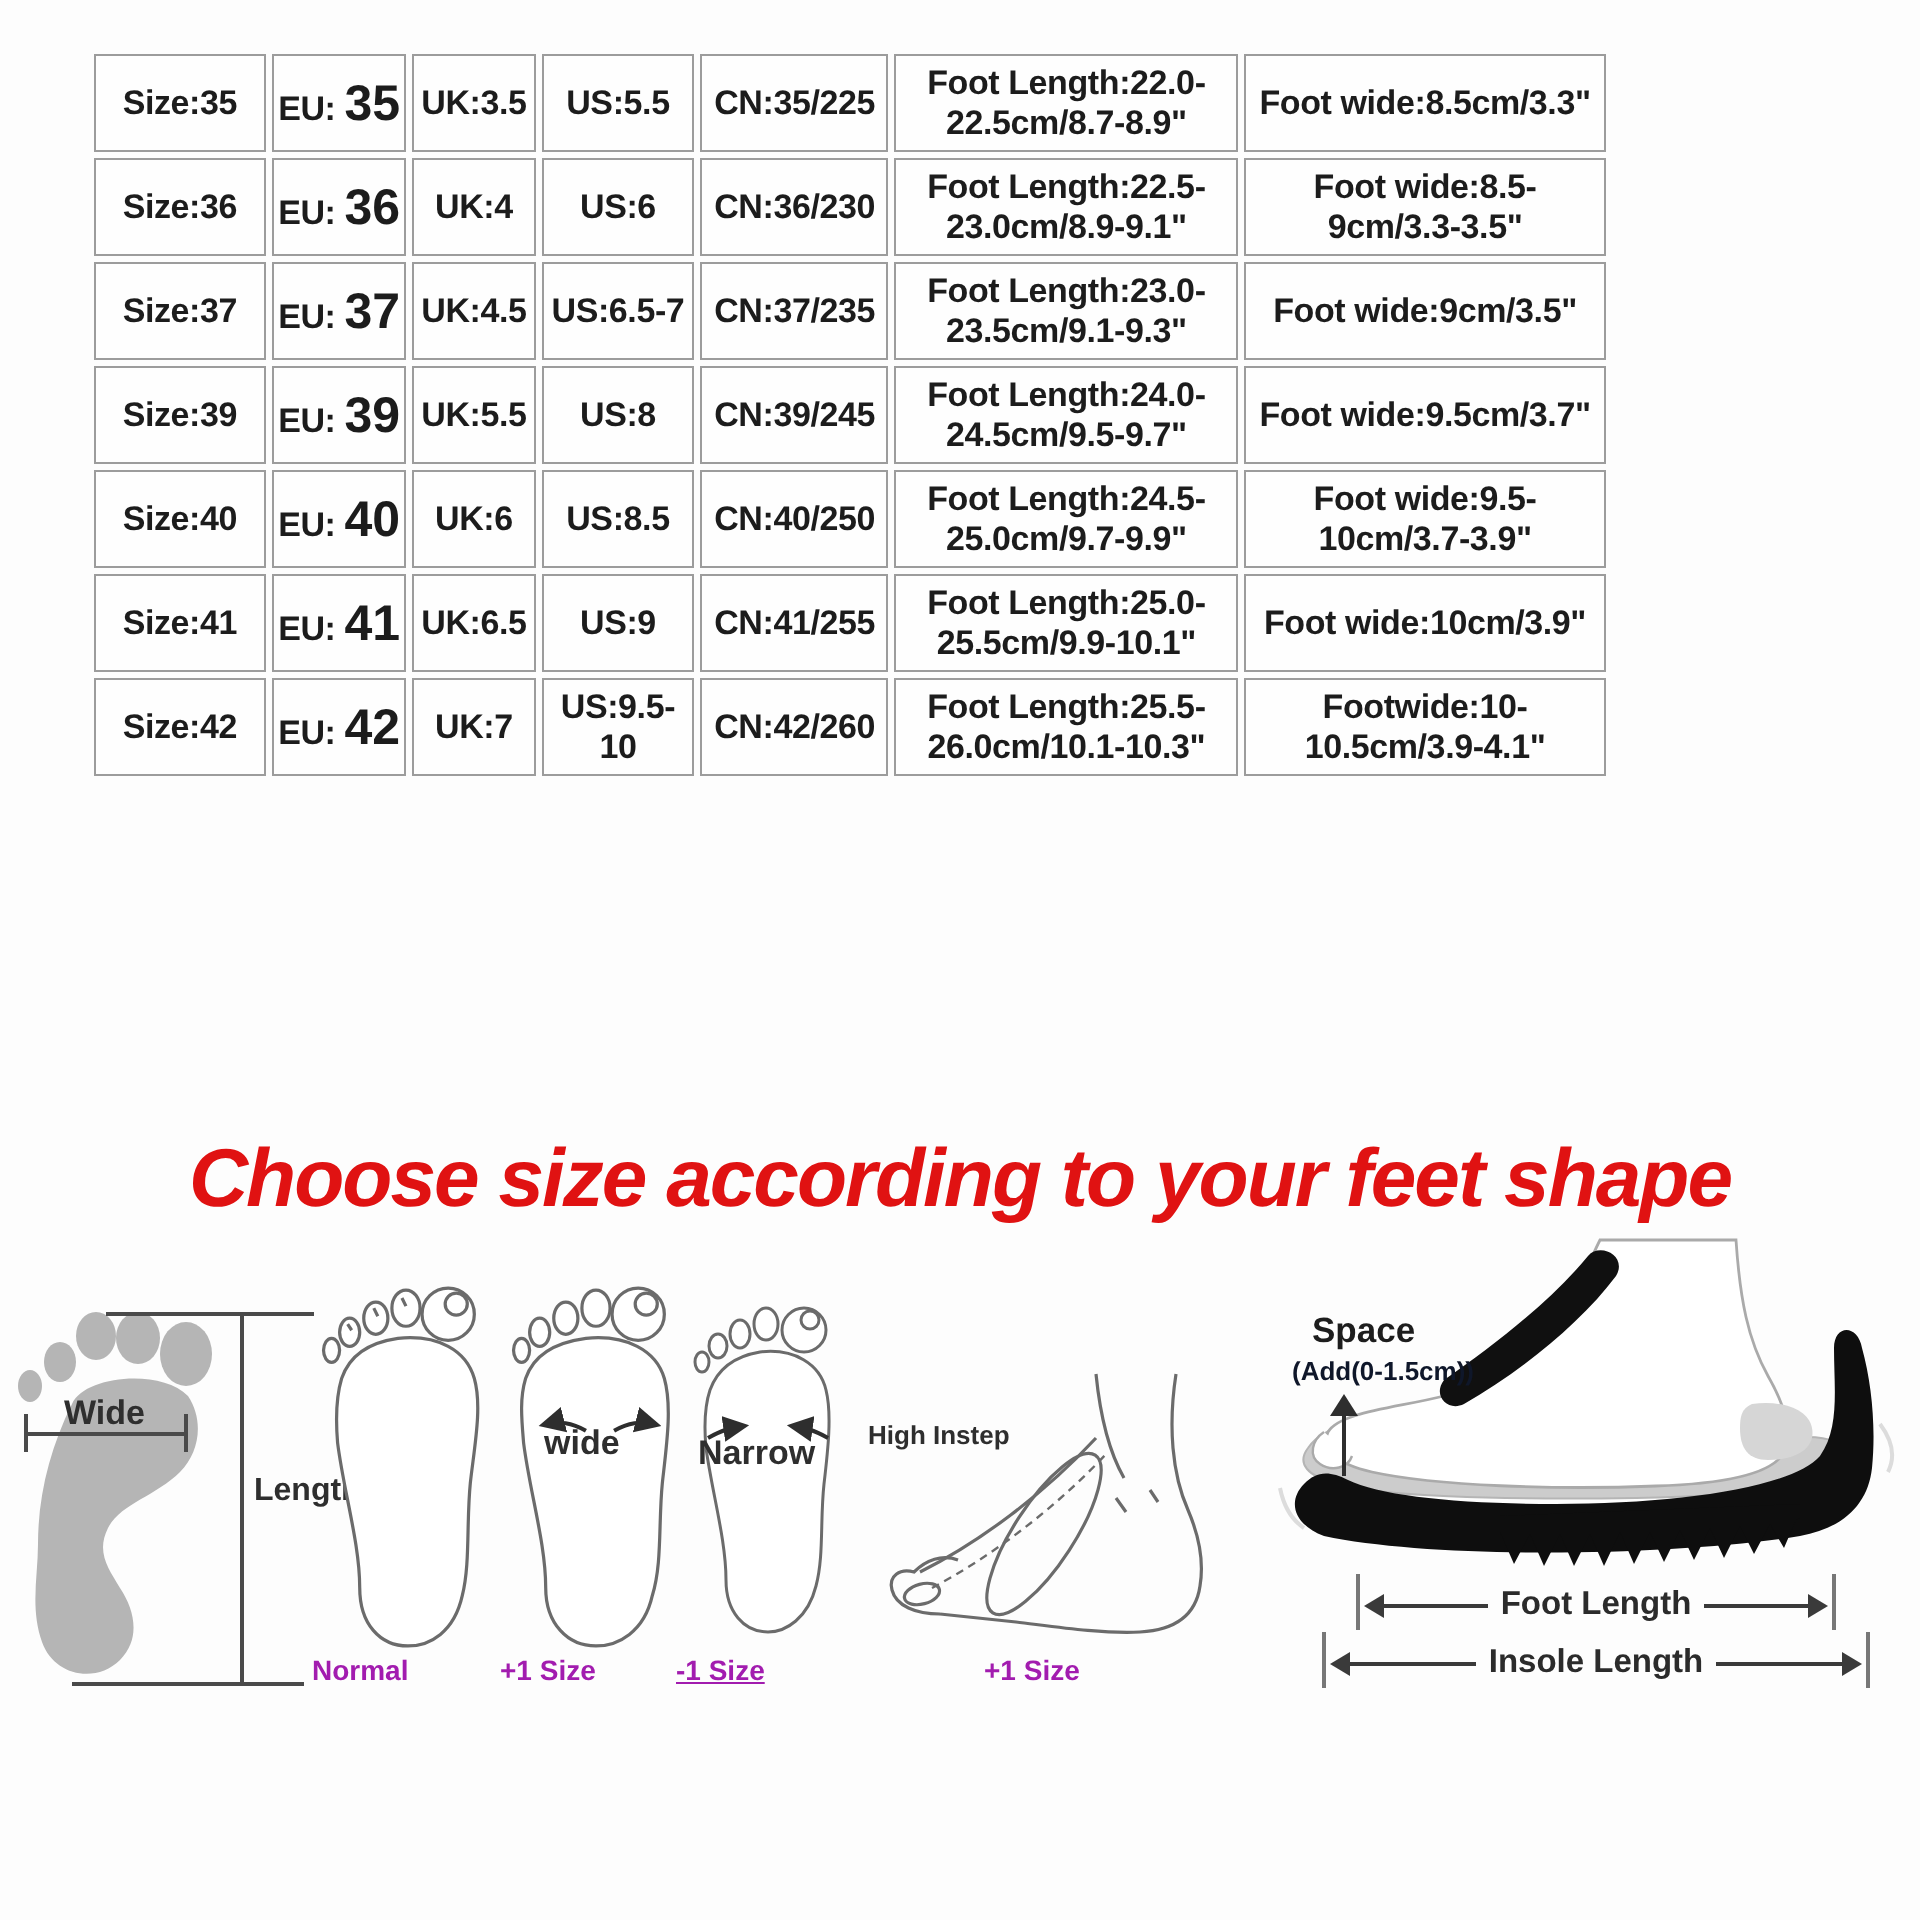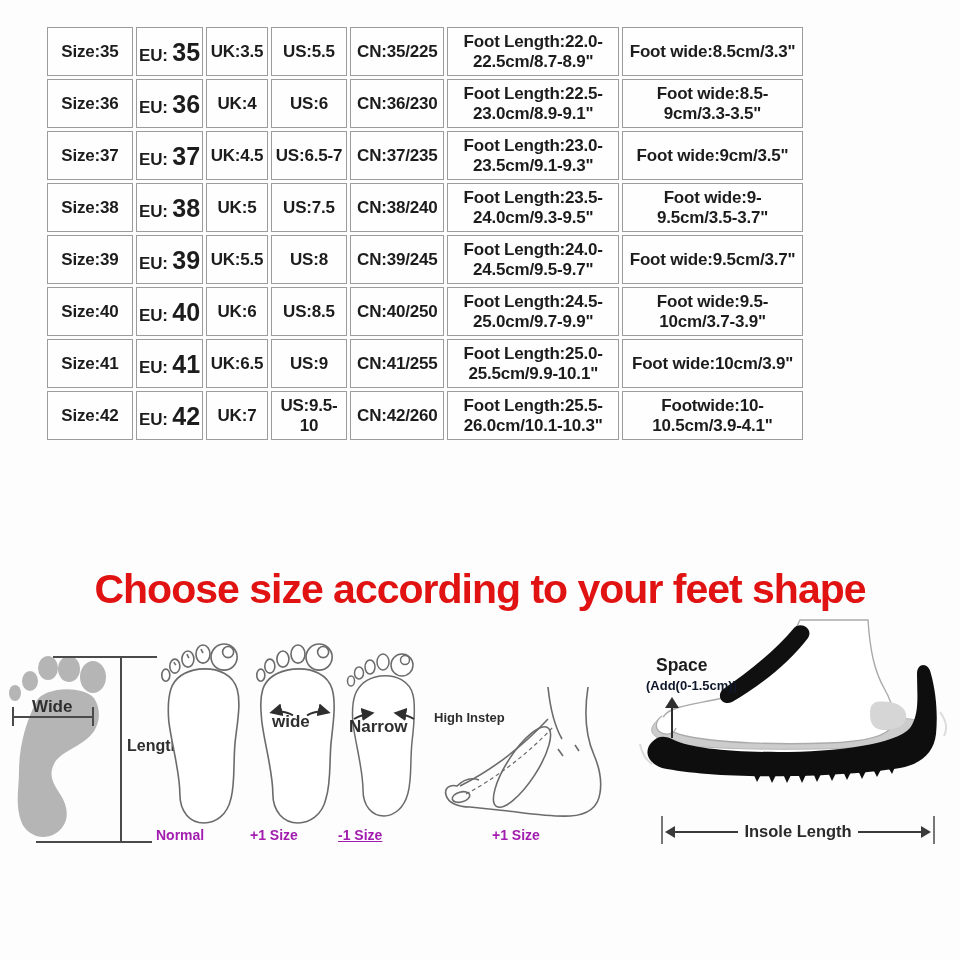--- a/index.html
+++ b/index.html
@@ -10,21 +10,21 @@
   #size-table{position:absolute;left:44px;top:24px;border-collapse:separate;border-spacing:3px;
               table-layout:fixed;width:762px;}
   #size-table td{border:1.5px solid #9c9c9c;background:#fefefe;height:47px;text-align:center;
                  vertical-align:middle;font-weight:bold;font-size:17px;line-height:1.12;
                  padding:0 1px;color:#1c1c1c;letter-spacing:-0.2px;}
   .eu-label{font-size:17px;}
   .eu-num{font-size:25px;letter-spacing:0;}
 
   
   #heading{position:absolute;left:0;top:566px;width:960px;text-align:center;
-           font-size:41px;font-weight:bold;color:#e01212;letter-spacing:-1px;}
+           font-size:41px;font-weight:bold;color:#e01212;letter-spacing:-1px;font-style:italic;}
 
   
   .lbl{position:absolute;font-weight:bold;color:#2e2e2e;}
   .caption{font-size:14px;color:#a21caf;text-align:left;}
   svg{position:absolute;}
 
   
   .hline{position:absolute;border-top:2px solid #4a4a4a;}
   .vline{position:absolute;border-left:2px solid #4a4a4a;}
 
@@ -85,29 +85,20 @@
           <td>Foot wide:8.5-9cm/3.3-3.5"</td>
         </tr>
         <tr>
           <td>Size:37</td>
           <td><span class="eu-label">EU:</span> <span class="eu-num">37</span></td>
           <td>UK:4.5</td>
           <td>US:6.5-7</td>
           <td>CN:37/235</td>
           <td>Foot Length:23.0-23.5cm/9.1-9.3"</td>
           <td>Foot wide:9cm/3.5"</td>
-        </tr>
-        <tr>
-          <td>Size:38</td>
-          <td><span class="eu-label">EU:</span> <span class="eu-num">38</span></td>
-          <td>UK:5</td>
-          <td>US:7.5</td>
-          <td>CN:38/240</td>
-          <td>Foot Length:23.5-24.0cm/9.3-9.5"</td>
-          <td>Foot wide:9-9.5cm/3.5-3.7"</td>
         </tr>
         <tr>
           <td>Size:39</td>
           <td><span class="eu-label">EU:</span> <span class="eu-num">39</span></td>
           <td>UK:5.5</td>
           <td>US:8</td>
           <td>CN:39/245</td>
           <td>Foot Length:24.0-24.5cm/9.5-9.7"</td>
           <td>Foot wide:9.5cm/3.7"</td>
         </tr>
@@ -263,20 +254,28 @@
     <path d="M112,142 L112,150 L119,166 L127,151 L134,167 L142,151 L149,167 L157,151 L164,167
              L172,150 L179,166 L187,150 L194,165 L202,149 L209,164 L217,148 L224,163
              L232,147 L239,161 L247,146 L254,158 L260,144 L262,143 L262,136 Z" fill="#0e0e0e"></path>
   </svg>
 
   <div class="lbl" style="left:656px;top:655px;font-size:17.5px;color:#1d1d1d;">Space</div>
   <div class="lbl" style="left:646px;top:678px;font-size:13px;color:#0f172a;">(Add(0-1.5cm))</div>
   <div id="space-arrow-head"></div>
   <div id="space-arrow-line"></div>
 
+  <div class="dim" style="left:682px;top:795px;width:232px;">
+    <i class="tick l"></i>
+      <i class="arr l"></i>
+      <i class="line"></i>
+    <span class="dimlabel"><span>Foot Length</span></span>
+    <i class="arr r"></i>
+      <i class="tick r"></i>
+  </div>
   <div class="dim" style="left:665px;top:824px;width:266px;">
     <i class="tick l"></i>
       <i class="arr l"></i>
       <i class="line"></i>
     <span class="dimlabel"><span>Insole Length</span></span>
     <i class="arr r"></i>
       <i class="tick r"></i>
   </div>
 
 

